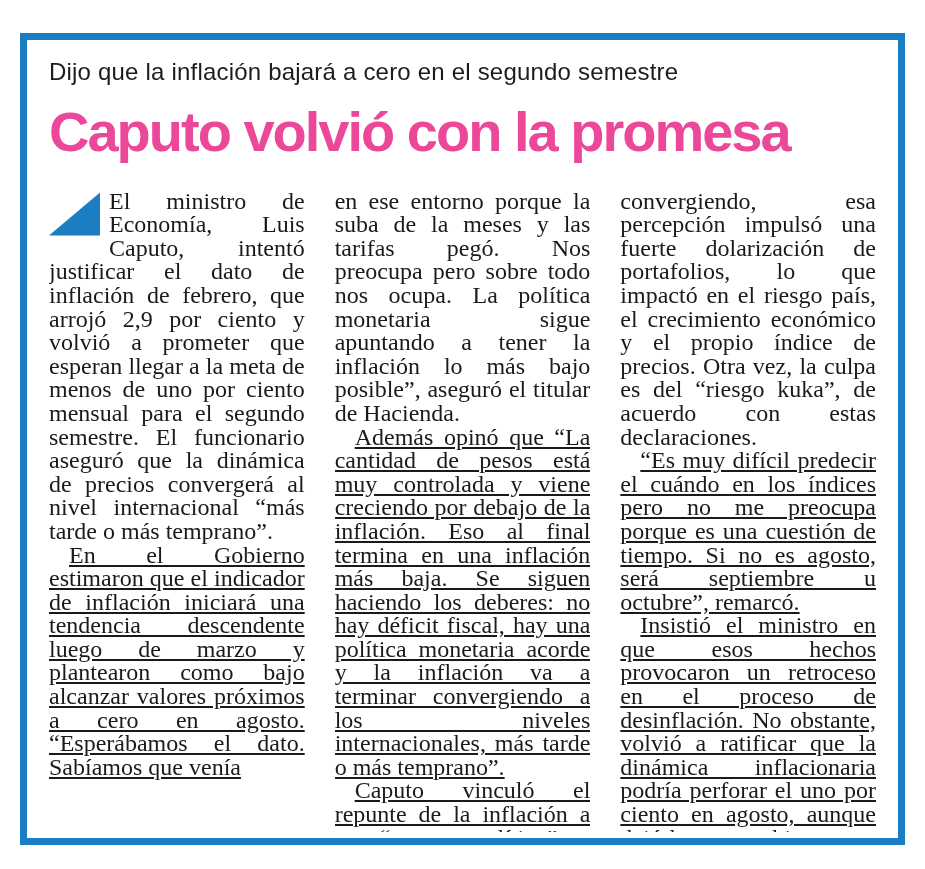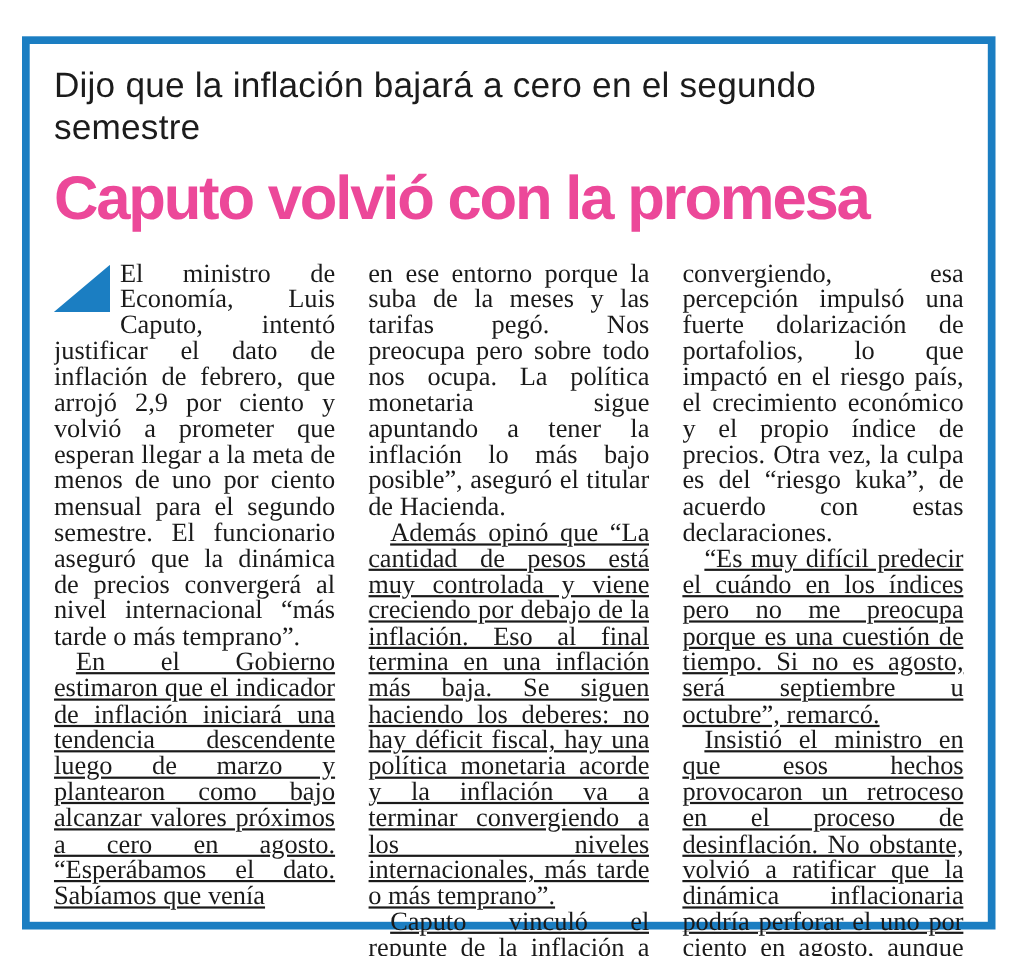--- a/index.html
+++ b/index.html
@@ -15,21 +15,21 @@
   .frame {
     position: absolute;
     left: 20px; top: 33px;
     width: 885px; height: 812px;
     border: 7px solid var(--accent);
     background: #ffffff;
     padding: 18px 22px 0 22px;
   }
   .kicker {
     font-family: "Liberation Sans", sans-serif;
-    font-size: 32px;
+    font-size: 24px;
     line-height: 1.2;
     letter-spacing: 0.2px;
     color: #1c1c1c;
     font-weight: 400;
   }
   .headline {
     font-family: "Liberation Sans", sans-serif;
     font-size: 56px;
     line-height: 1.05;
     font-weight: 700;

